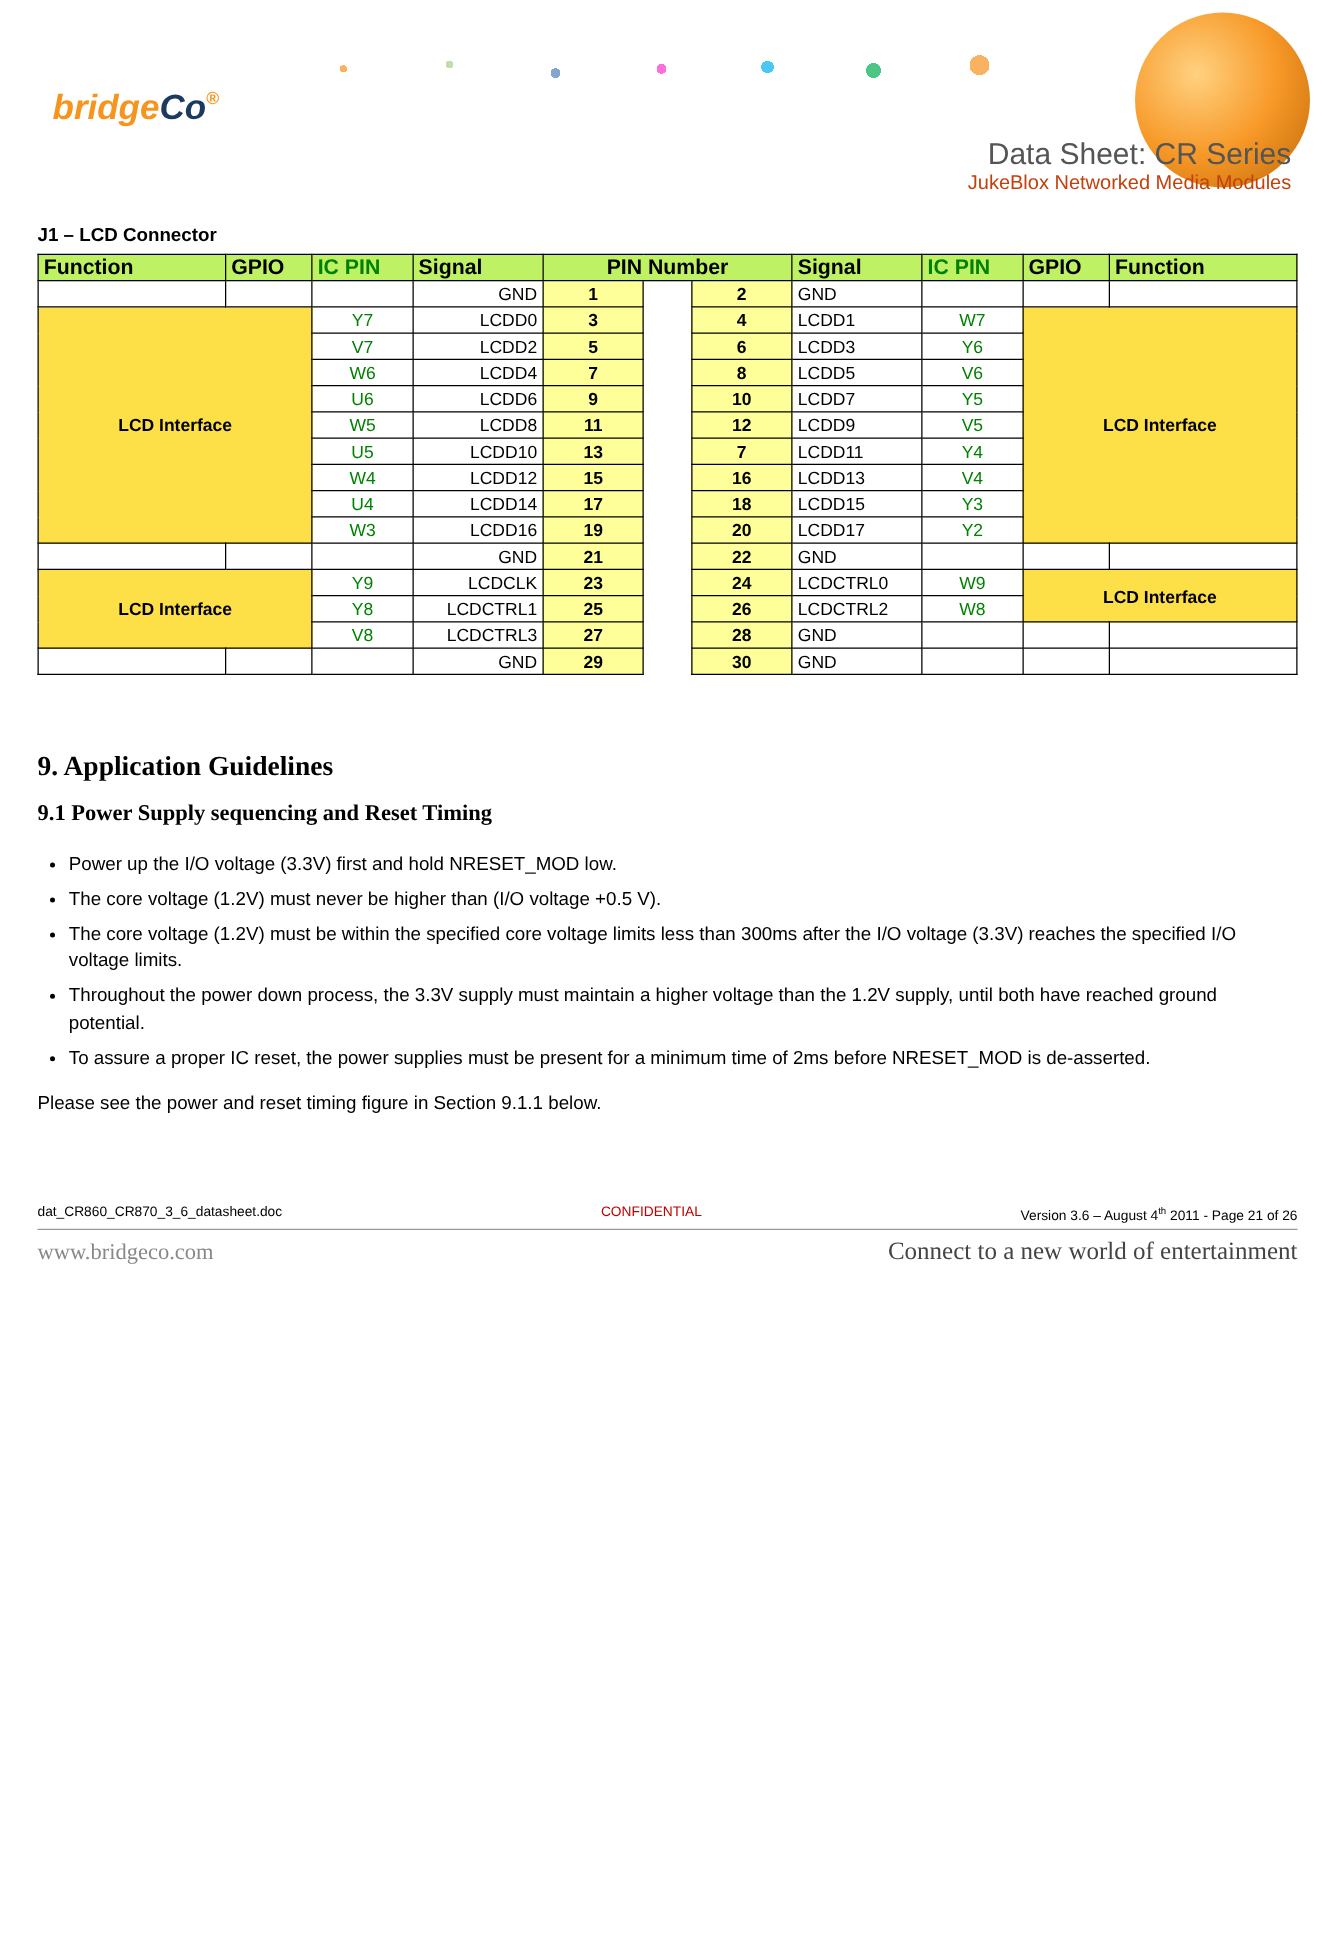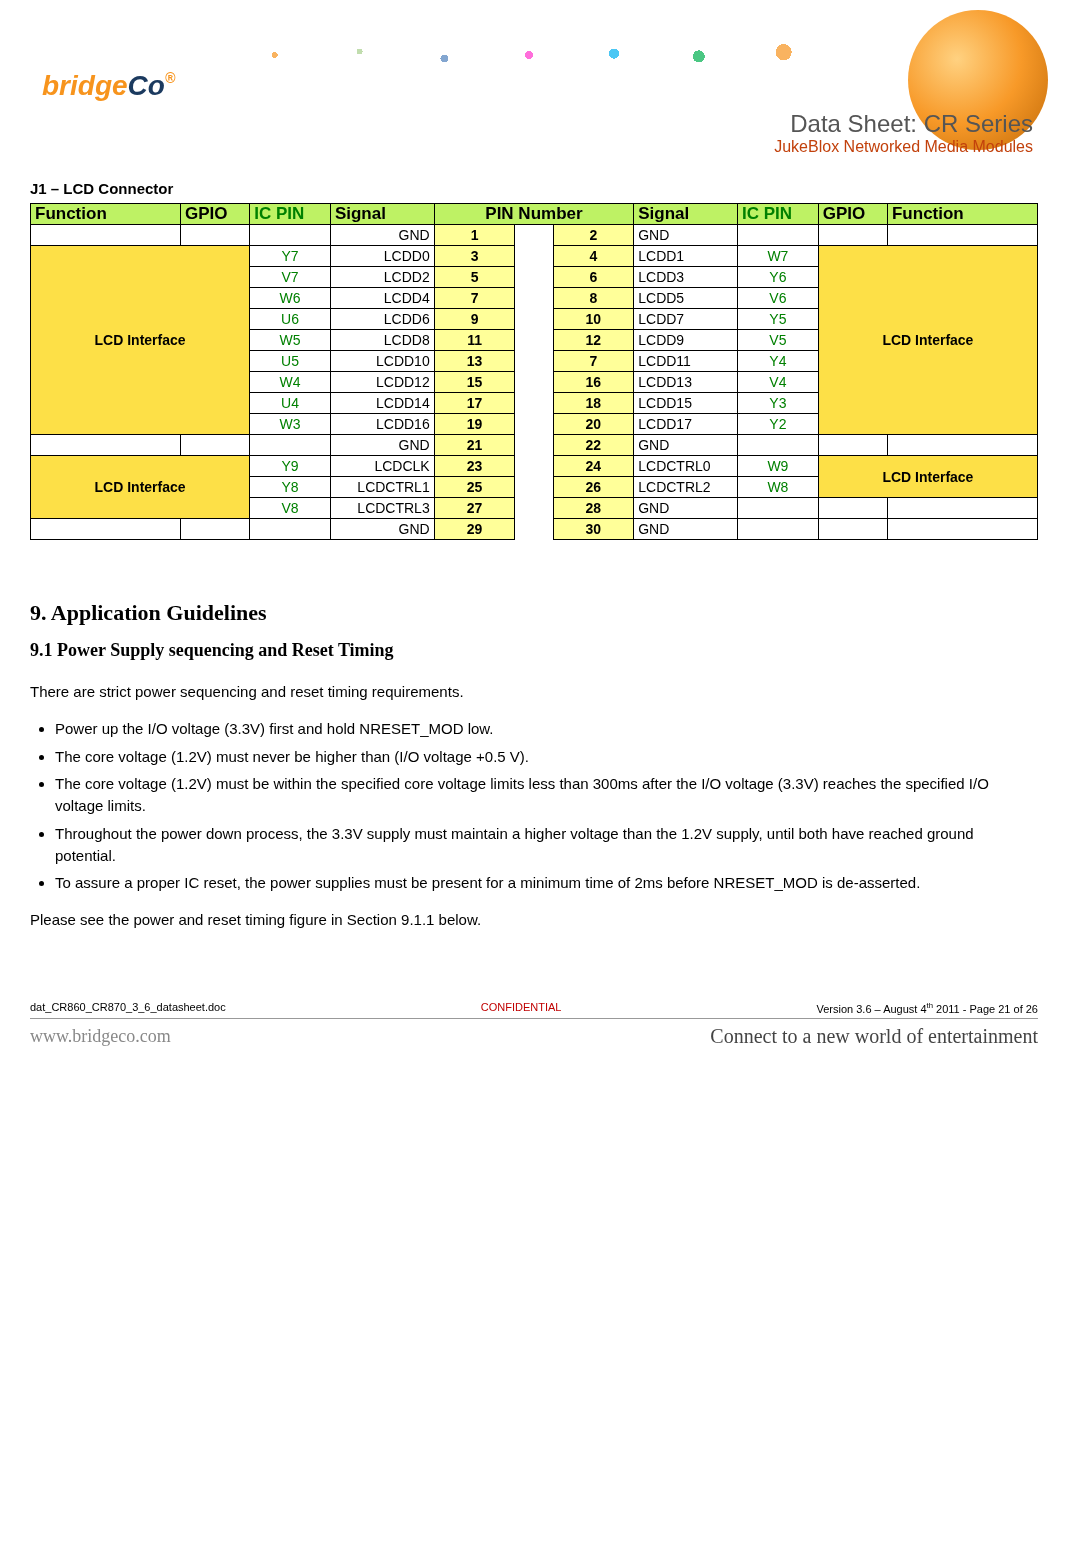--- a/index.html
+++ b/index.html
@@ -320,21 +320,20 @@
           <td></td>
           <td></td>
         </tr>
       </tbody>
   </table>
 
 
   <h2 class="sec">9. Application Guidelines</h2>
   <h3 class="sec">9.1 Power Supply sequencing and Reset Timing</h3>
 
-  <p class="body">There are strict power sequencing and reset timing requirements.</p>
 
   <ul class="body" id="bullet-list">
       <li>Power up the I/O voltage (3.3V) first and hold NRESET_MOD low.</li>
       <li>The core voltage (1.2V) must never be higher than (I/O voltage +0.5 V).</li>
       <li>The core voltage (1.2V) must be within the specified core voltage limits less than 300ms after the I/O voltage (3.3V) reaches the specified I/O voltage limits.</li>
       <li>Throughout the power down process, the 3.3V supply must maintain a higher voltage than the 1.2V supply, until both have reached ground potential.</li>
       <li>To assure a proper IC reset, the power supplies must be present for a minimum time of 2ms before NRESET_MOD is de-asserted.</li>
     </ul>
 
   <p class="body">Please see the power and reset timing figure in Section 9.1.1 below.</p>

